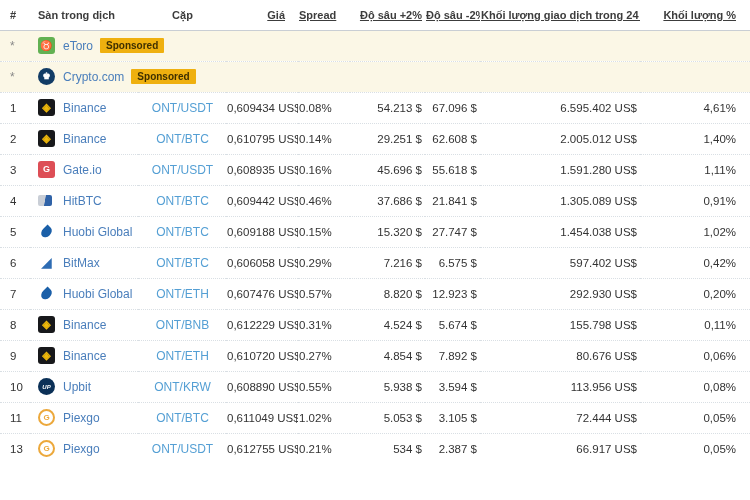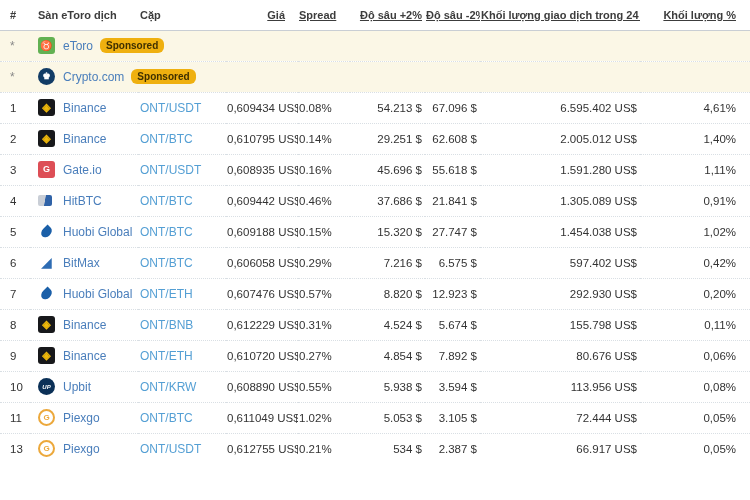--- a/index.html
+++ b/index.html
@@ -25,21 +25,21 @@
   td{
     font-size:11.5px;color:var(--text);vertical-align:middle;
     white-space:nowrap;overflow:hidden;
     border-top:1px dotted var(--row-border);
   }
   tbody tr:first-child td{border-top:none;}
   tr.sponsored td{background:var(--sponsored-row-bg);}
   .al-left{text-align:left;} .al-right{text-align:right;text-decoration:underline;}
   .c0{padding-left:10px;text-align:left;}
   .c1{padding-left:8px;text-align:left;}
-  .c2{padding-left:2px;text-align:left;}
+  .c2{padding-left:2px;text-align:center;}
   .c3{padding-right:13px;text-align:right;}
   .c4{padding-right:15px;margin-left:48px;}
   .c5{padding-right:3px;text-align:right;margin-top:28px;}
   .c6{padding-right:3px;text-align:right;}
   .c7{padding-right:3px;text-align:right;}
   .c8{padding-right:14px;text-align:right;}
   .star{color:var(--star);font-size:12px;}
   .xwrap{display:flex;align-items:center;}
   .ic{
     width:17px;height:17px;flex:0 0 17px;margin-right:8px;
@@ -49,42 +49,42 @@
   .ic-square{border-radius:3px;}
   .ic-circle{border-radius:50%;}
   .ic-plain{background:transparent;}
   .ic-duo{border-radius:2px;width:14px;height:11px;flex-basis:14px;margin-right:11px;}
   .flame{width:9px;height:12px;border-radius:0 50% 50% 50%;transform:rotate(45deg);}
   a.xlink{color:var(--link-exchange);text-decoration:none;font-size:12px;}
   a.plink{color:var(--link-pair);text-decoration:none;font-size:12px;}
   .badge{
     display:inline-block;margin-left:7px;padding:2px 6px 2px;
     background:var(--badge-bg);color:var(--badge-text);
-    font-size:10px;font-weight:bold;border-radius:6px;
+    font-size:10px;font-weight:bold;border-radius:1px;
   }
 </style>
 </head>
 <body>
 
 <table>
   <colgroup>
     <col style="width:30px">
       <col style="width:108px">
       <col style="width:88px">
     <col style="width:72px">
       <col style="width:52px">
       <col style="width:75px">
     <col style="width:55px">
       <col style="width:160px">
       <col style="width:110px">
   </colgroup>
   <thead>
     <tr id="header-row">
         <th class="c0 al-left">#</th>
-        <th class="c1 al-left">Sàn eToro dịch</th>
+        <th class="c1 al-left">Sàn trong dịch</th>
         <th class="c2 al-left">Cặp</th>
         <th class="c3 al-right">Giá</th>
         <th class="c4 al-right">Spread</th>
         <th class="c5 al-right">Độ sâu +2%</th>
         <th class="c6 al-right">Độ sâu -2%</th>
         <th class="c7 al-right">Khối lượng giao dịch trong 24 giờ</th>
         <th class="c8 al-right">Khối lượng %</th>
       </tr>
   </thead>
   <tbody id="tbody">

